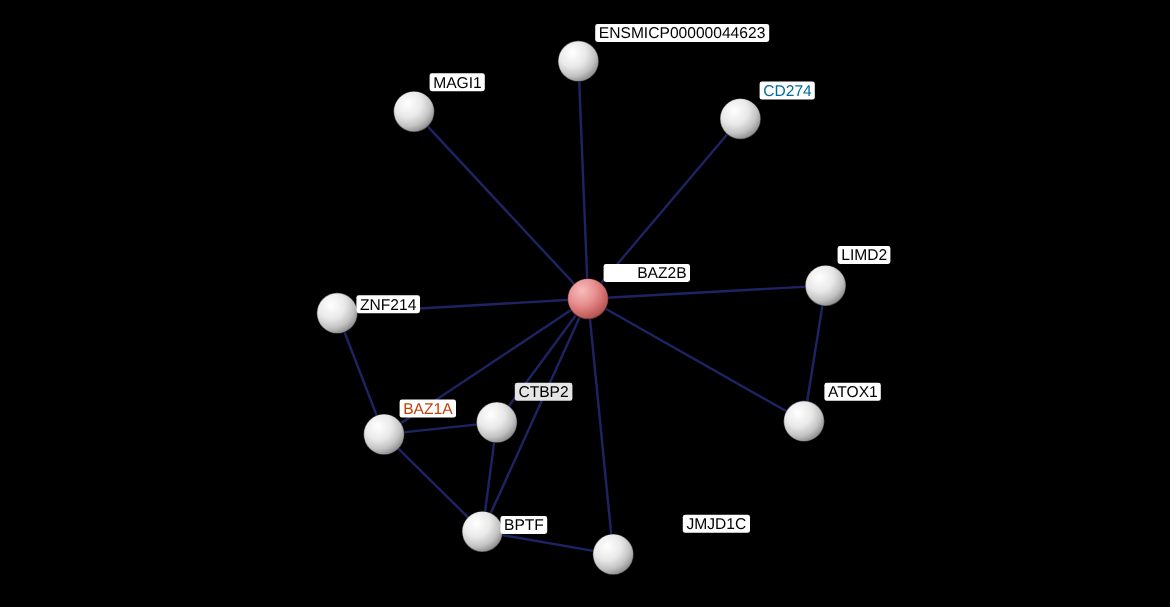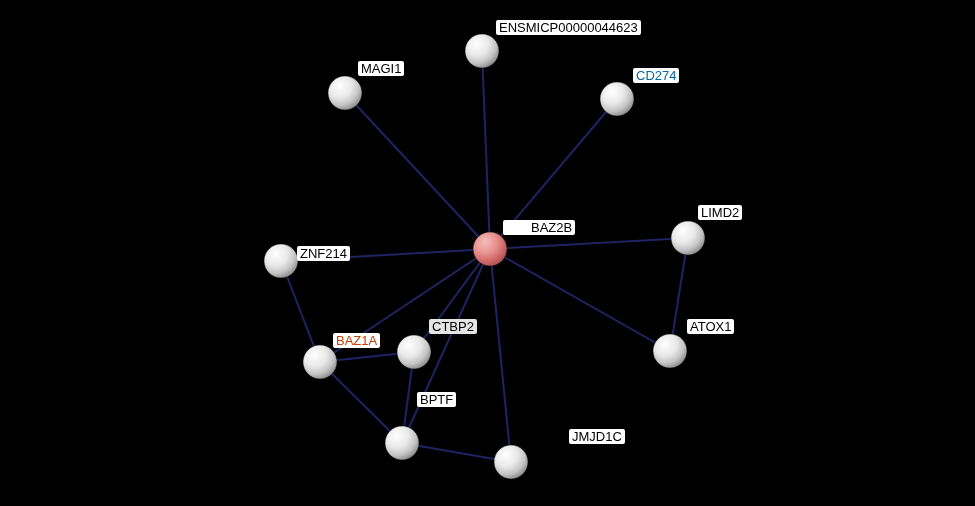--- a/index.html
+++ b/index.html
@@ -92,16 +92,16 @@
   <div class="labels-layer" id="labels-layer">
       <div class="node-label" style="left: 496px; top: 20px; background: rgb(255, 255, 255); color: rgb(0, 0, 0);">ENSMICP00000044623</div>
       <div class="node-label" style="left: 358px; top: 61px; background: rgb(255, 255, 255); color: rgb(0, 0, 0);">MAGI1</div>
       <div class="node-label" style="left: 633px; top: 68px; background: rgb(255, 255, 255); color: #0369a1;">CD274</div>
       <div class="node-label" style="left: 698px; top: 205px; background: rgb(255, 255, 255); color: rgb(0, 0, 0);">LIMD2</div>
       <div class="node-label" style="left: 503px; top: 220px; background: rgb(255, 255, 255); color: rgb(0, 0, 0); padding-left: 28px;">BAZ2B</div>
       <div class="node-label" style="left: 297px; top: 230px; background: rgb(255, 255, 255); color: rgb(0, 0, 0); margin-top: 16px;">ZNF214</div>
       <div class="node-label" style="left: 687px; top: 319px; background: rgb(255, 255, 255); color: rgb(0, 0, 0);">ATOX1</div>
       <div class="node-label" style="left: 429px; top: 319px; background: #e5e5e5; color: rgb(0, 0, 0);">CTBP2</div>
       <div class="node-label" style="left: 333px; top: 333px; background: rgb(255, 255, 255); color: #c2410c;">BAZ1A</div>
-      <div class="node-label" style="left: 417px; top: 392px; background: rgb(255, 255, 255); color: rgb(0, 0, 0);">BPTF</div>
+      <div class="node-label" style="left: 417px; top: 430px; background: rgb(255, 255, 255); color: rgb(0, 0, 0);">BPTF</div>
       <div class="node-label" style="left: 529px; top: 429px; background: rgb(255, 255, 255); color: rgb(0, 0, 0); margin-left: 40px;">JMJD1C</div>
     </div>
 </div>
 
 </body></html>

